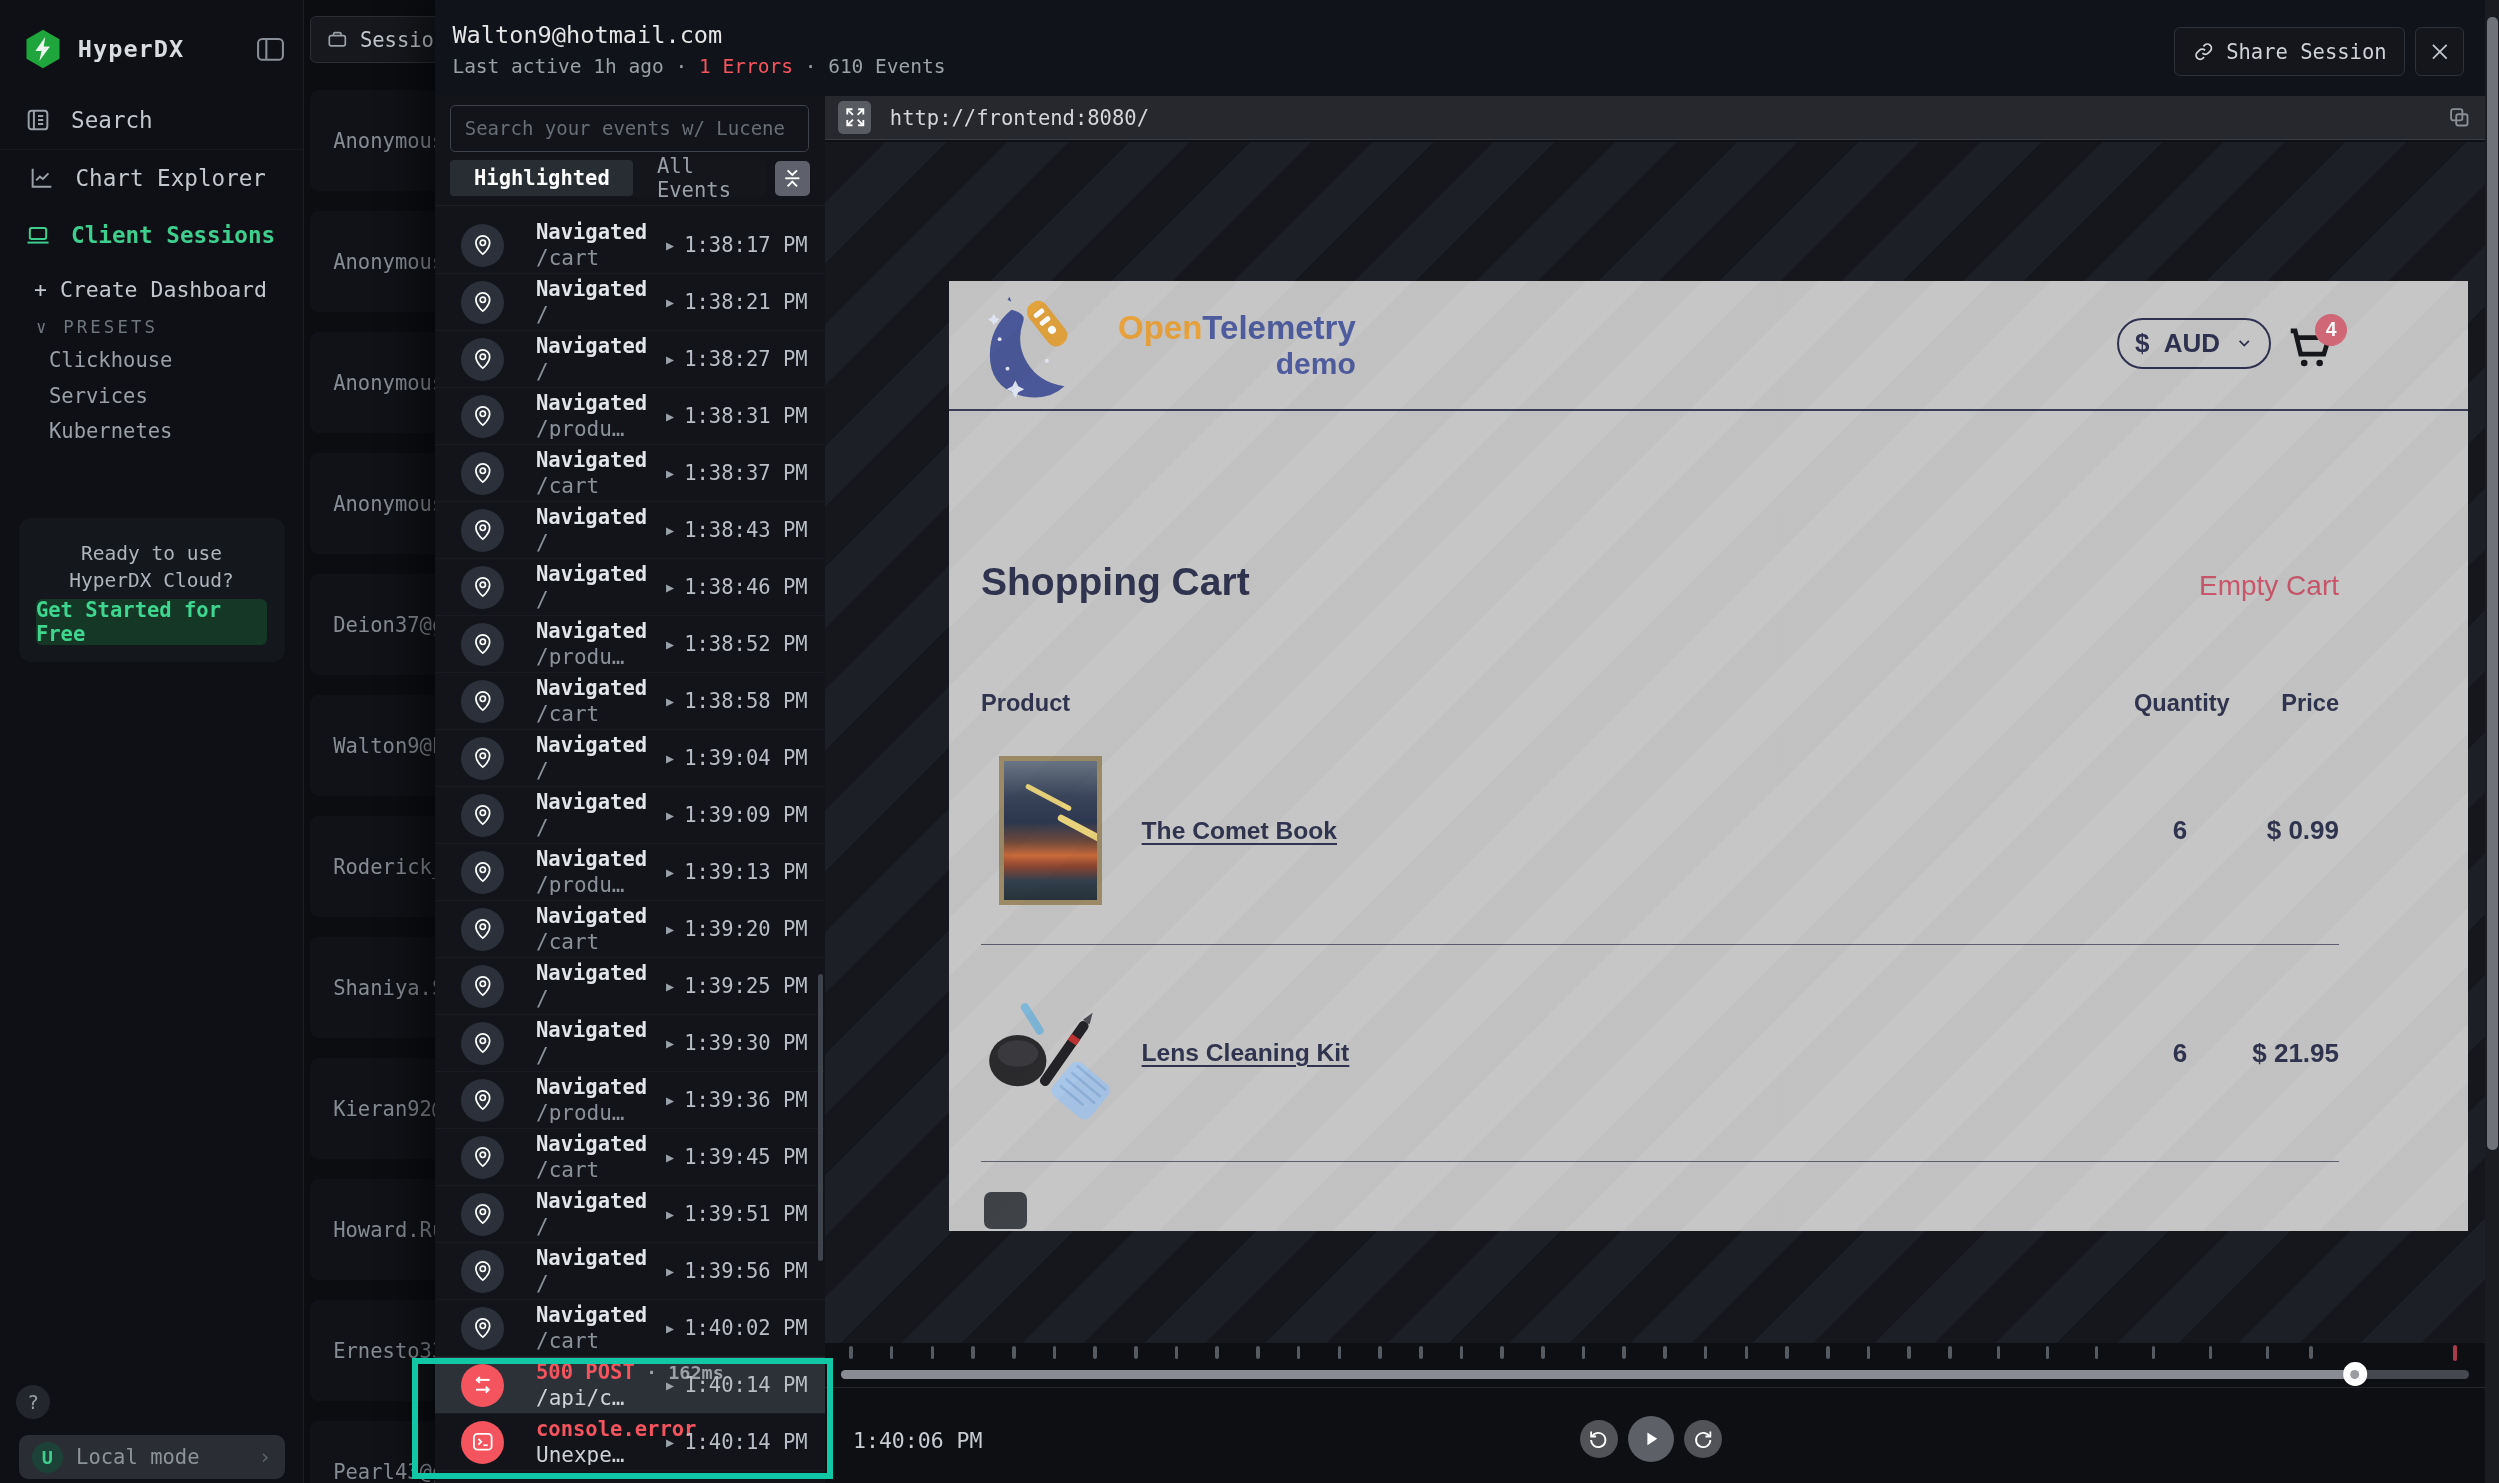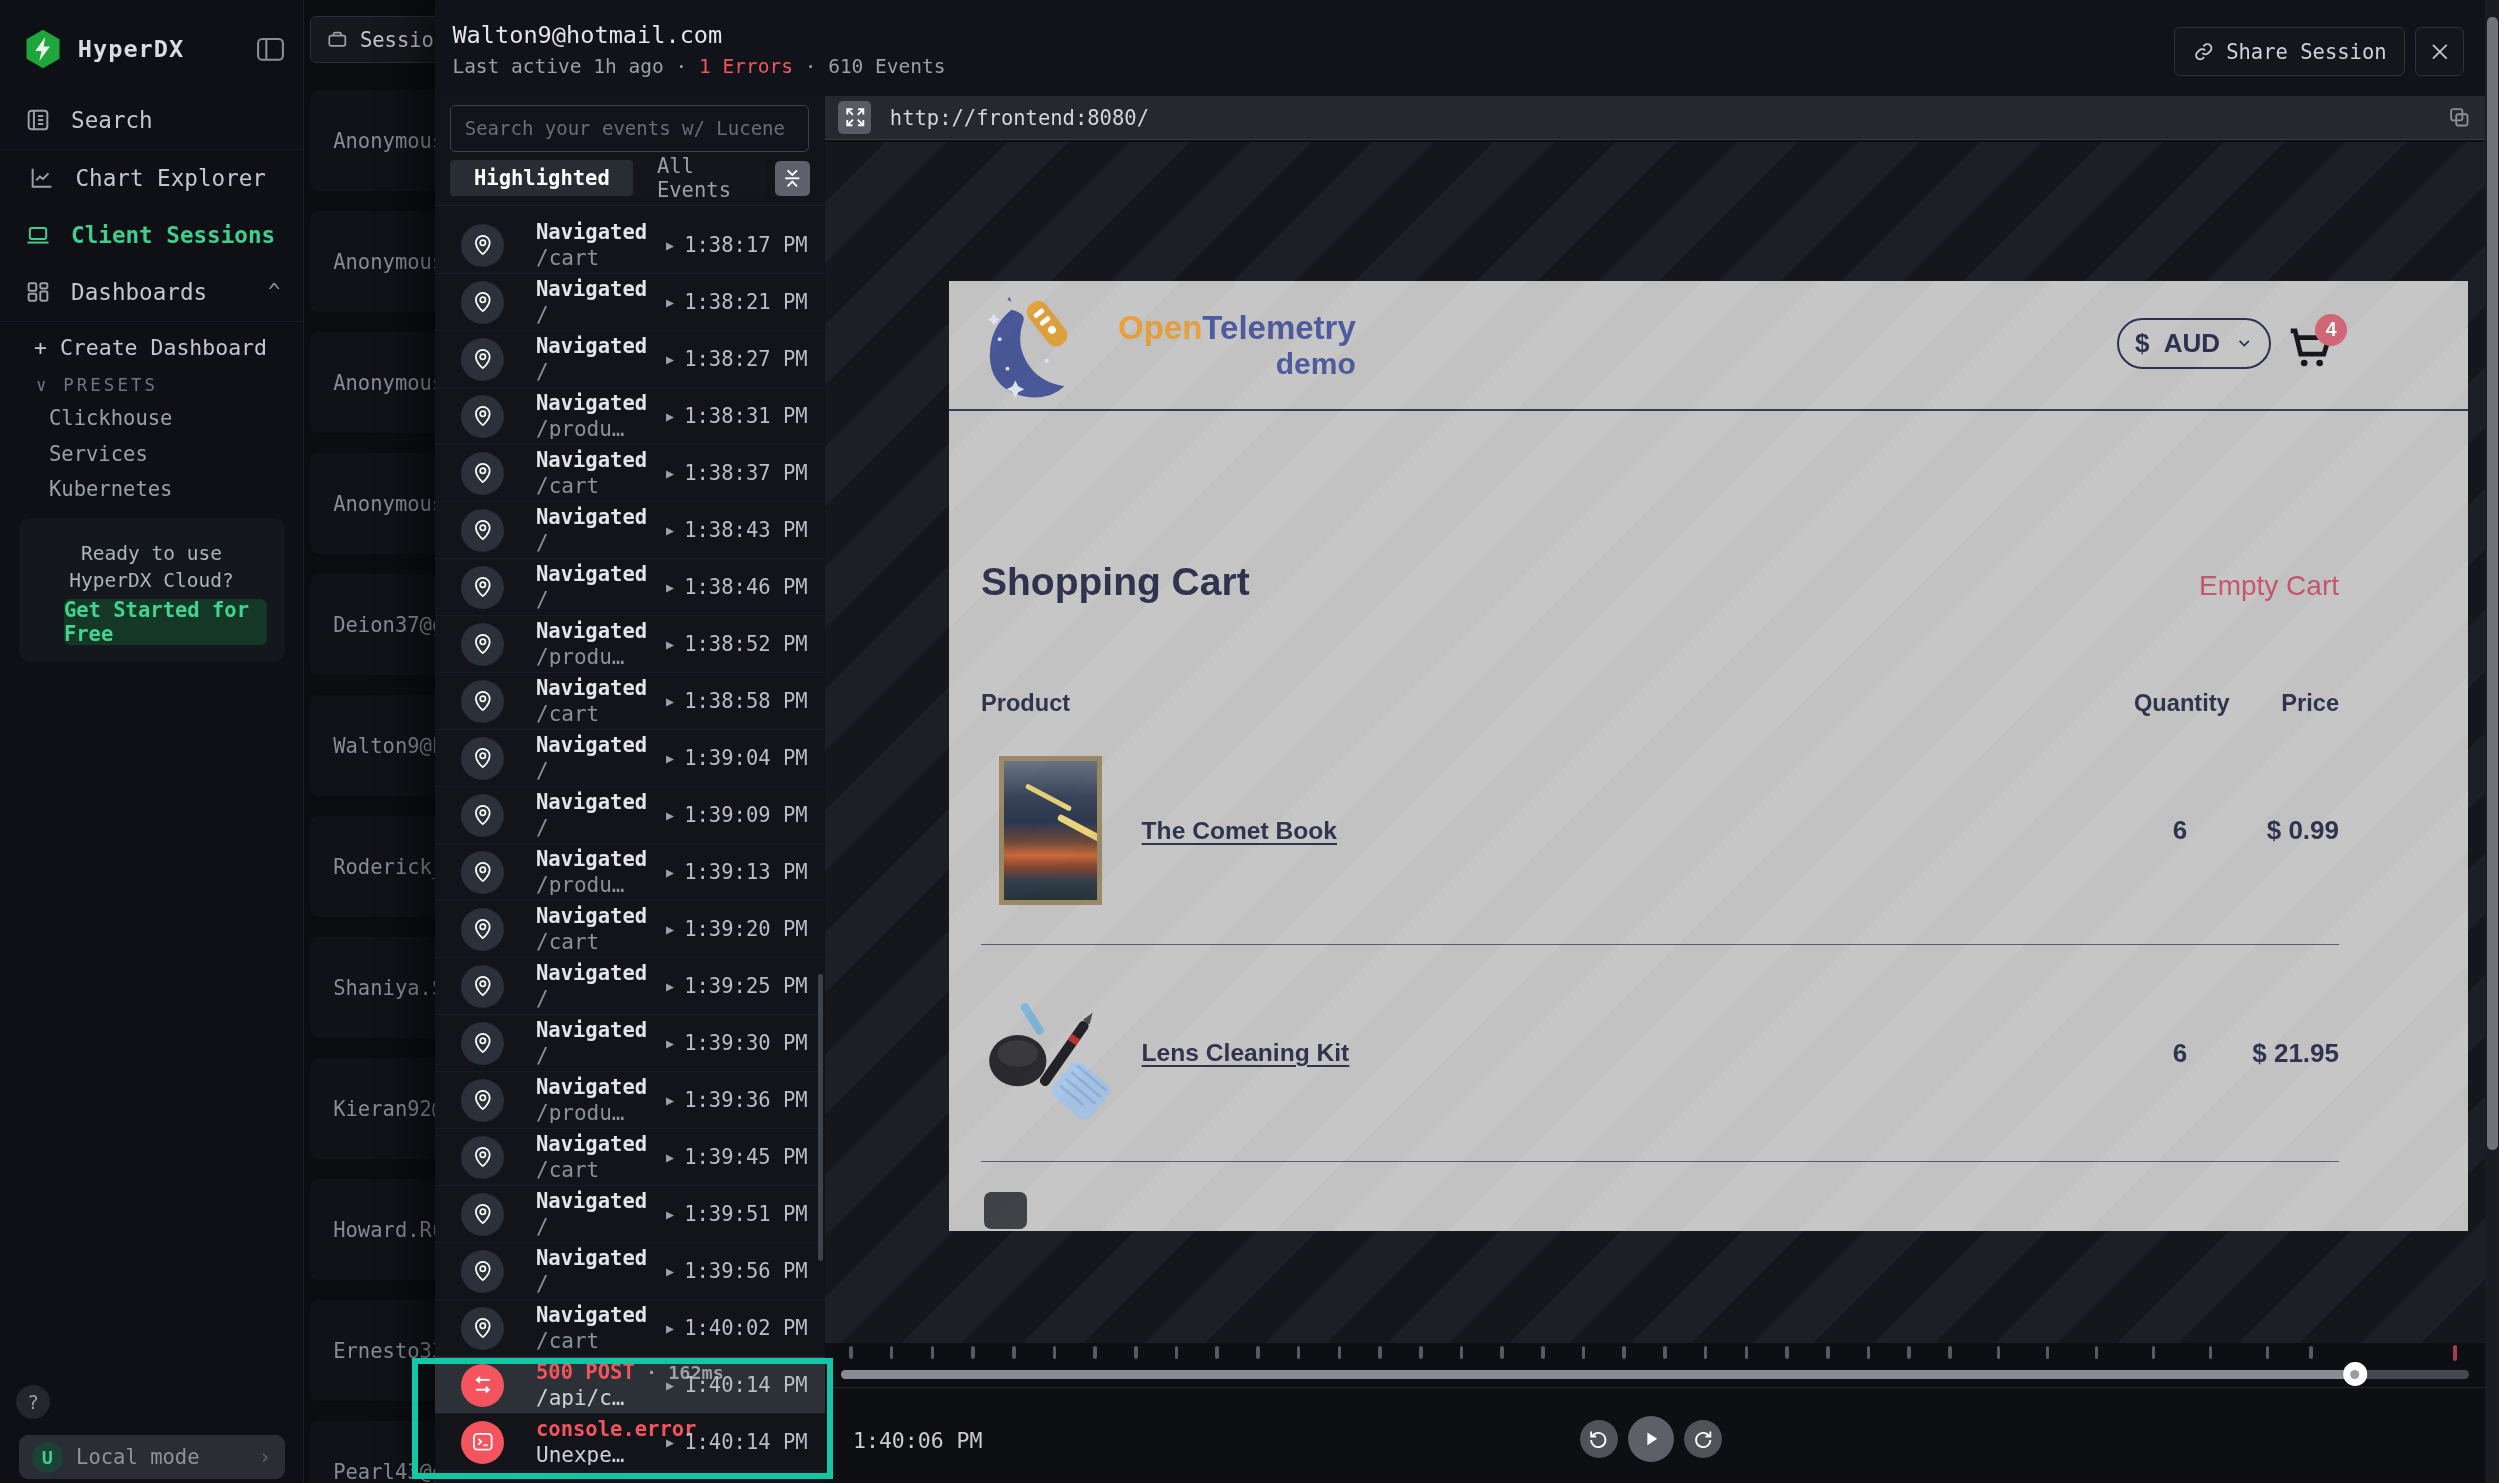--- a/index.html
+++ b/index.html
@@ -18,21 +18,21 @@
   .nav-item.active{color:#3ecf8e;font-weight:bold;}
   .nav-item.b-top{border-top:1px solid #16191f;padding-left:28px;}
   .nav-item.b-bot{border-bottom:1px solid #16191f;}
   .nav-chev{margin-left:auto;margin-right:22.6px;color:#8a8f97;font-size:20.5px;}
   .sub-create{padding:13.3px 0 0 34px;color:#c3c8ce;font-size:21.5px;}
   .sub-presets{padding:15.4px 0 0 36px;color:#6f757d;font-size:17.4px;letter-spacing:3.1px;}
   .preset-item{padding:11.3px 0 0 49px;color:#9aa0a8;font-size:20.5px;}
   .cloud-box{position:absolute;left:18.5px;top:518px;width:266px;height:144px;background:#14171c;border-radius:12.3px;padding:0;}
   .cloud-text{padding:21.5px 26px 0 26px;text-align:center;color:#aeb4bc;font-size:19.5px;line-height:27px;}
   .cloud-btn{position:absolute;left:17.4px;right:17.4px;bottom:17.4px;height:46px;background:#153826;border-radius:6.2px;
-             display:flex;align-items:center;justify-content:center;color:#3fd68f;font-size:20.5px;font-weight:bold;margin-left:28px;}
+             display:flex;align-items:center;justify-content:center;color:#3fd68f;font-size:20.5px;font-weight:bold;}
   .help-btn{position:absolute;left:16px;top:1385px;width:34px;height:34px;border-radius:50%;background:#23262c;
             display:flex;align-items:center;justify-content:center;color:#9aa0a8;font-size:19.5px;}
   .local-pill{position:absolute;left:18.5px;top:1435px;width:266px;height:44px;background:#2a2d34;border-radius:9.2px;
               display:flex;align-items:center;gap:13.3px;padding:0 13.3px;box-sizing:border-box;}
   .local-avatar{width:31px;height:31px;border-radius:50%;background:#1c4237;color:#3ecf8e;font-weight:bold;font-size:18.5px;
                 display:flex;align-items:center;justify-content:center;}
   .local-label{color:#8d939b;font-size:20.5px;flex:1;}
   .local-chev{color:#5c636b;font-size:20.5px;}
 
   
@@ -202,32 +202,20 @@
           <span>Chart Explorer</span>
         </div>
         <div class="nav-item active">
           <span class="nav-ic">
             <svg viewBox="0 0 24 24" fill="none" stroke="#3ecf8e" stroke-width="1.7">
               <rect x="5" y="6" width="14" height="9.5" rx="1.5"></rect>
               <path d="M3 18.5h18"></path>
             </svg>
           </span>
           <span>Client Sessions</span>
-        </div>
-        <div class="nav-item b-bot">
-          <span class="nav-ic">
-            <svg viewBox="0 0 24 24" fill="none" stroke="#9aa0a8" stroke-width="1.7">
-              <rect x="4" y="4.5" width="6.5" height="6.5" rx="1"></rect>
-              <rect x="14" y="4.5" width="6" height="4.5" rx="1"></rect>
-              <rect x="14" y="11.5" width="6" height="8" rx="1"></rect>
-              <rect x="4" y="13.5" width="6.5" height="6" rx="1"></rect>
-            </svg>
-          </span>
-          <span>Dashboards</span>
-          <span class="nav-chev">^</span>
         </div>
       </div>
     <div class="sub-create">+ Create Dashboard</div>
     <div class="sub-presets"><span>∨</span> <span>PRESETS</span></div>
     <div id="preset-list">
         <div class="preset-item">Clickhouse</div>
         <div class="preset-item">Services</div>
         <div class="preset-item">Kubernetes</div>
       </div>
     <div class="cloud-box">

